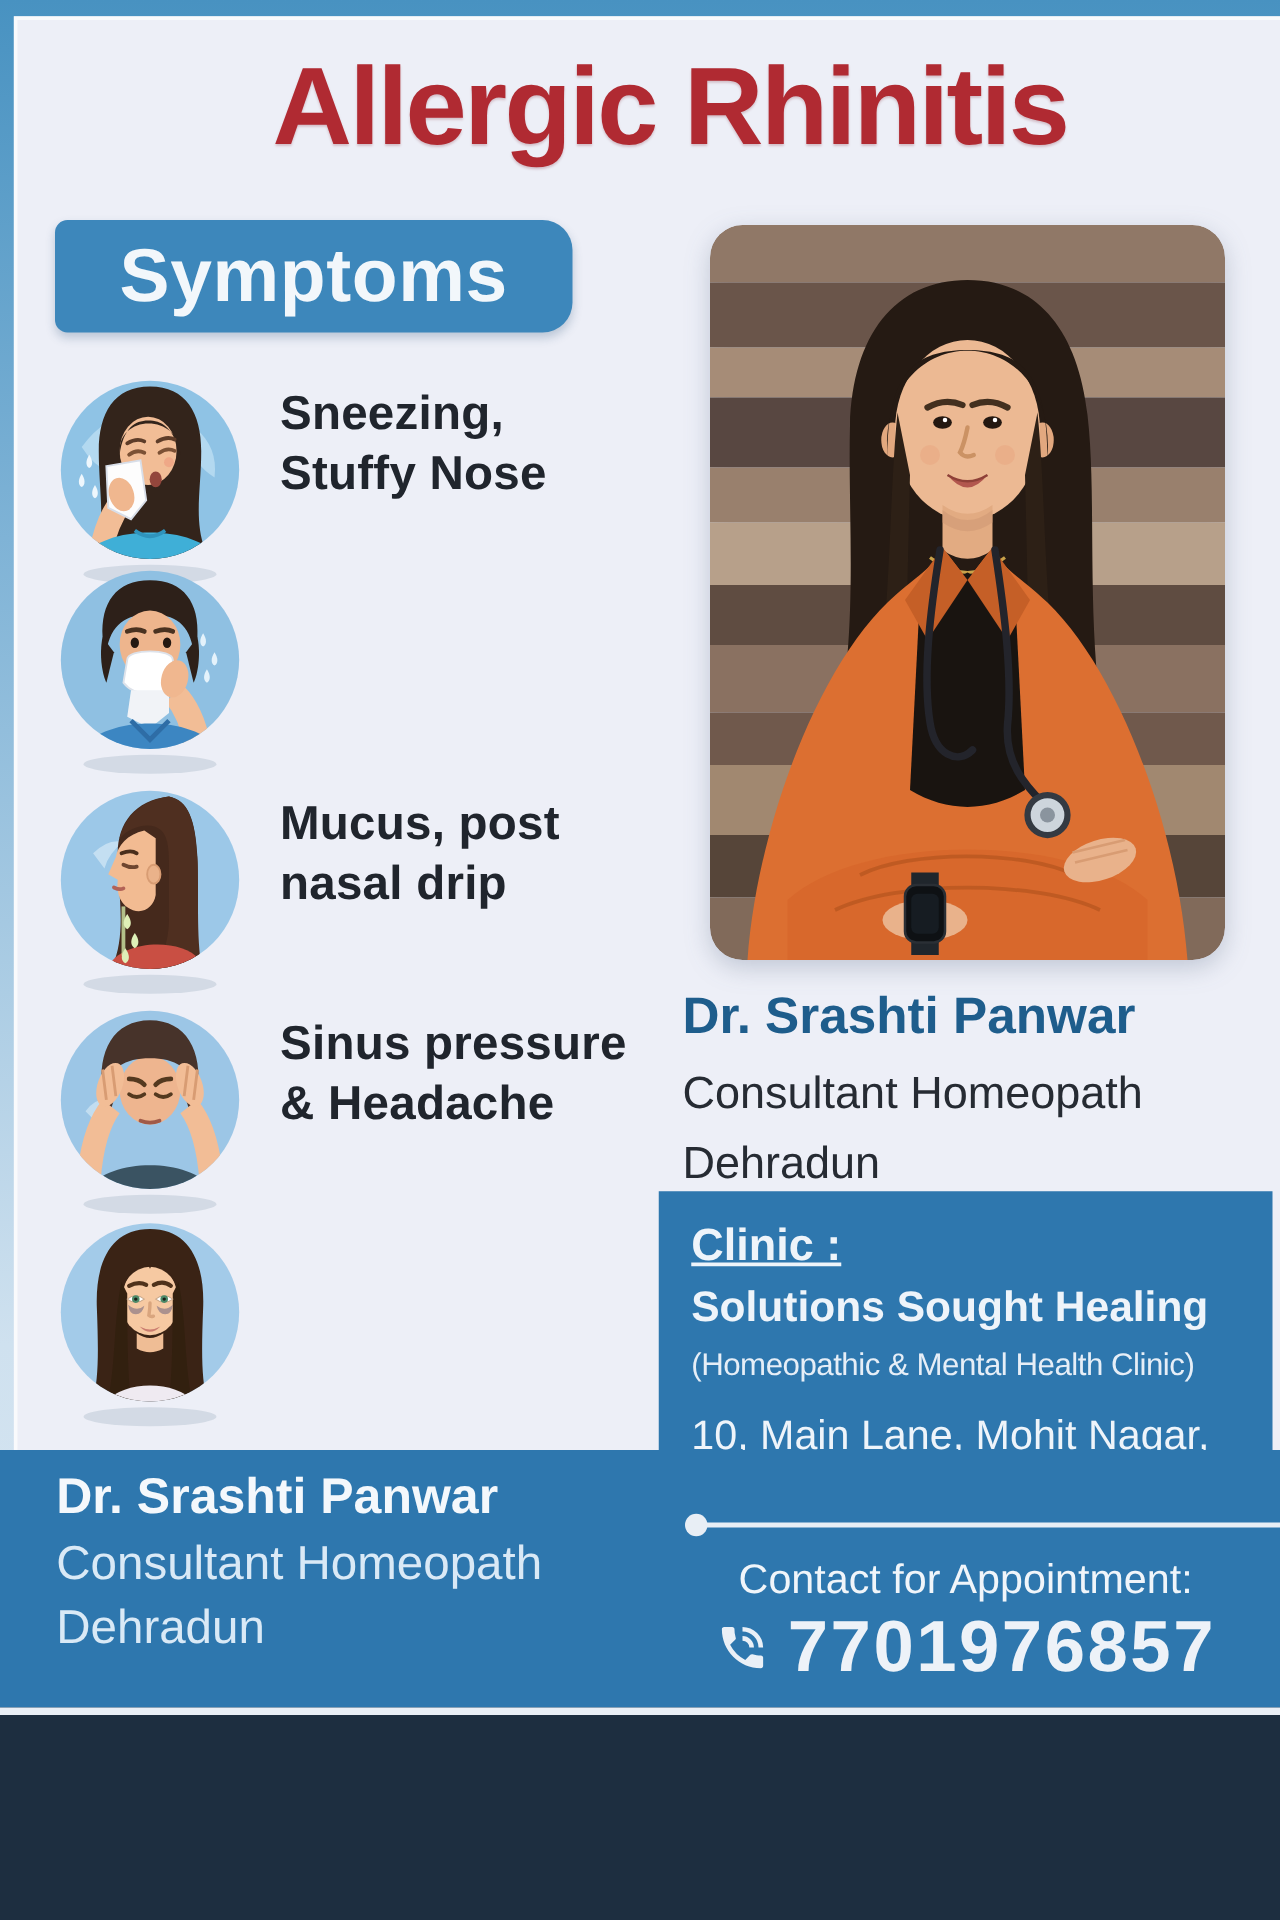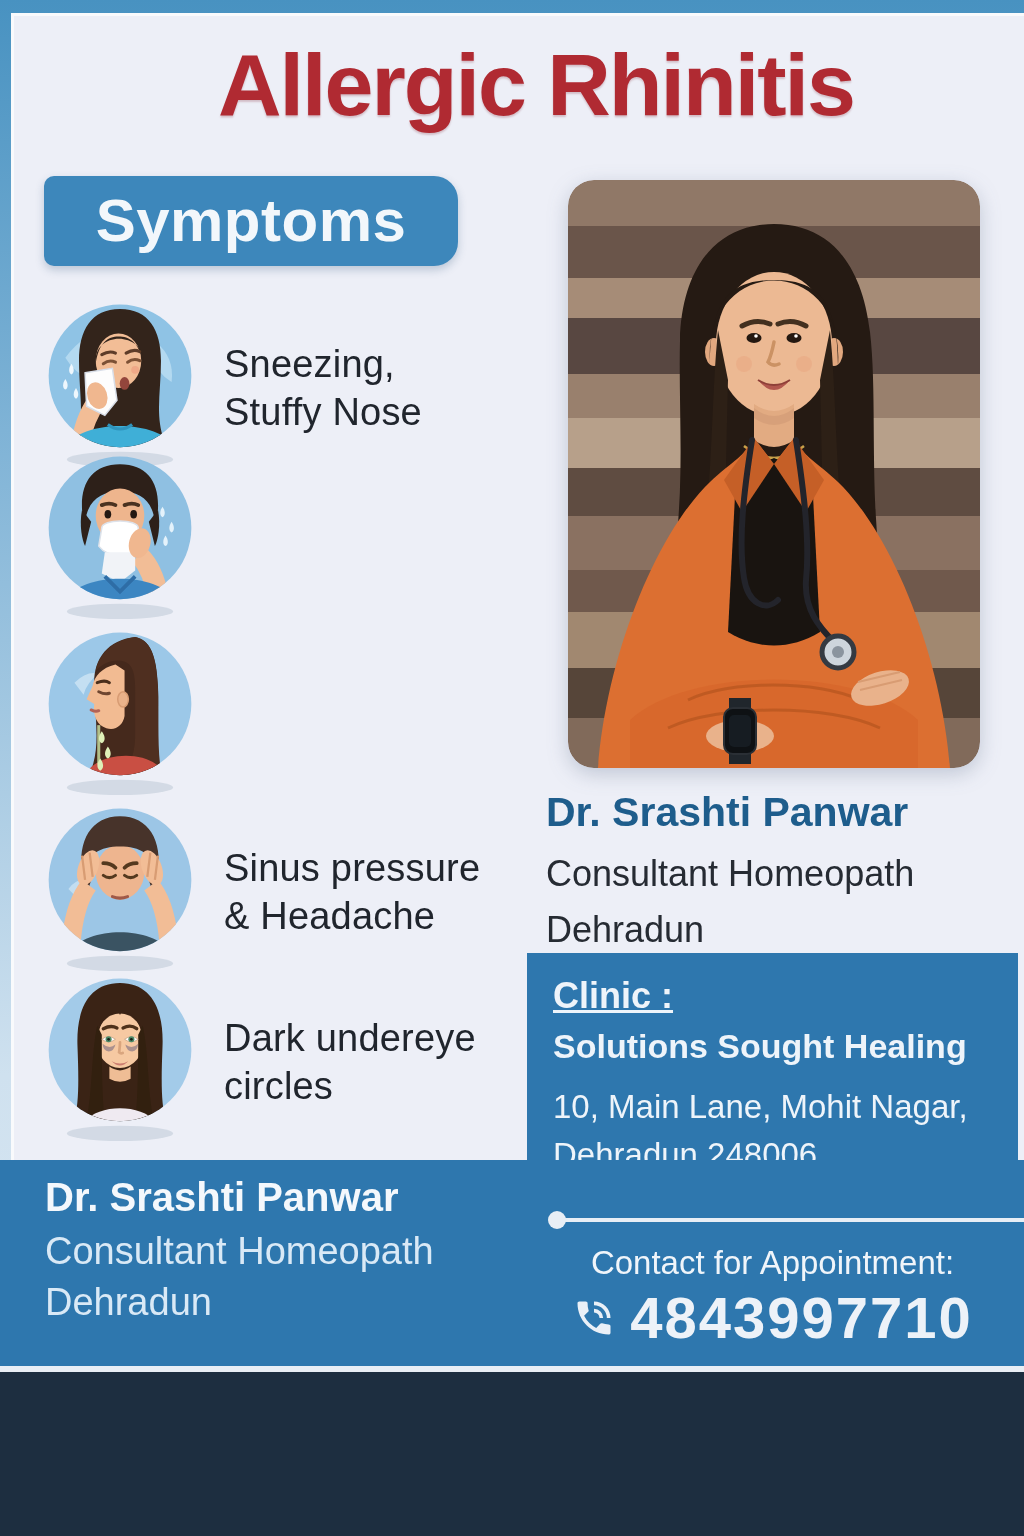--- a/index.html
+++ b/index.html
@@ -9,21 +9,21 @@
           background:linear-gradient(180deg,#4892c1 0%,#7fb3d6 28%,#cfe1ef 70%,#dde9f3 100%);padding-left:48px;}
   .page{position:absolute;left:11px;right:11px;top:13px;bottom:0;
         background:#edeff7;box-shadow:inset 0 0 0 3px rgba(255,255,255,.65);}
   .title{position:absolute;top:34px;left:0;width:100%;margin:0;text-align:center;
          font-size:88px;font-weight:bold;letter-spacing:-2px;
          color:var(--title-red,#b02a32);text-shadow:0 2px 2px rgba(120,20,30,.22);}
   .badge{position:absolute;left:44px;top:176px;width:414px;height:90px;
          background:var(--badge-blue,#3d87bb);border-radius:10px 24px 24px 10px;
          box-shadow:0 4px 8px rgba(40,80,120,.25);text-align:center;}
   .badge span{font-size:60px;font-weight:bold;color:#f2f7fb;line-height:90px;letter-spacing:.5px;}
-  .symptom-row{position:absolute;left:44px;display:flex;align-items:center;}
+  .symptom-row{position:absolute;left:44px;display:flex;align-items:flex-start;font-weight:bold;}
   .sicon{width:152px;height:170px;flex:0 0 152px;}
   .symptom-label{margin-left:28px;padding-top:8px;font-size:38px;line-height:1.26;
                  color:#20252d;white-space:pre-line;letter-spacing:.2px;}
   .row2 .symptom-label{padding-top:20px;}
   .photo{position:absolute;left:568px;top:180px;width:412px;height:588px;border-radius:26px;
          filter:drop-shadow(0 6px 10px rgba(60,80,110,.25));}
   .doc-block{position:absolute;left:546px;top:790px;}
   .doc-name{font-size:41px;font-weight:bold;color:var(--doctor-name-blue,#1e5d8c);line-height:1.1;}
   .doc-title{font-size:36px;color:#262b33;margin-top:18px;}
   .doc-city{font-size:36px;color:#262b33;margin-top:14px;}
@@ -146,20 +146,22 @@
         <path d="M31 54 q3 1.5 5 .5" stroke="#b26256" stroke-width="2" fill="none" stroke-linecap="round"></path>
         <ellipse cx="52" cy="47" rx="3.5" ry="5" fill="#eab28a" stroke="#d89c73" stroke-width="1"></ellipse>
         <path d="M60 6 C46 8 37 16 34 28 C42 20 52 20 56 24 C60 28 60 36 60 44 L60 70 C60 84 56 92 50 98 L78 100 C74 82 76 58 75 40 C74 18 70 8 60 6 Z" fill="#4f2f20"></path>
         <path d="M28 96 C34 82 66 80 76 92 L78 112 L24 112 Z" fill="#c94f43"></path>
         <path d="M36 64 L36 90" stroke="#cfe6a6" stroke-width="2" opacity=".8"></path>
         <path d="M38 68 c2.5 3.5 2.5 6.5 0 8 c-2.5 -1.5 -2.5 -4.5 0 -8 Z" fill="#dff0b8"></path>
         <path d="M42 78 c2.5 3.5 2.5 6.5 0 8 c-2.5 -1.5 -2.5 -4.5 0 -8 Z" fill="#dff0b8"></path>
         <path d="M37 86 c2.5 3.5 2.5 6.5 0 8 c-2.5 -1.5 -2.5 -4.5 0 -8 Z" fill="#dff0b8"></path>
       </g>
     </svg>
+    <div class="symptom-label">Mucus, post
+nasal drip</div>
   </div>
 
   <div class="symptom-row" style="top:804px">
     <svg class="sicon" viewBox="0 0 100 112">
       <defs>
           <clipPath id="c4">
             <circle cx="50" cy="50" r="47"></circle>
           </clipPath>
         </defs>
       <ellipse cx="50" cy="105" rx="35" ry="5" fill="#ccd4e0" opacity=".8"></ellipse>
@@ -212,22 +214,20 @@
         <circle cx="57.5" cy="43" r="2" fill="#4d8a68"></circle>
           <circle cx="57.5" cy="43" r=".9" fill="#182019"></circle>
         <path d="M38.5 46 q4.5 4 8.5 .5 q-1 4.5 -4.5 4.5 q-3.5 0 -4 -5 Z" fill="#6d637e" opacity=".55"></path>
         <path d="M53.5 46.5 q4.5 3.5 8.5 -.5 q-.5 5 -4 5 q-3.5 0 -4.5 -4.5 Z" fill="#6d637e" opacity=".55"></path>
         <path d="M50 45 C50 48 49.6 50 49.4 51.6 Q50.4 52.6 51.8 52" stroke="#d9a57e" stroke-width="1.8" fill="none" stroke-linecap="round"></path>
         <path d="M44.5 57.5 Q50 60.5 55.5 57.5 Q50 63 44.5 57.5 Z" fill="#cb7d70"></path>
         <path d="M43 61 L43 69 Q50 73 57 69 L57 61 Q50 66 43 61 Z" fill="#efbd95"></path>
         <path d="M24 102 C30 84 70 84 76 102 Z" fill="#efeaf1"></path>
       </g>
     </svg>
-    <div class="symptom-label">Dark undereye
-circles</div>
   </div>
 
   <svg class="photo" viewBox="0 0 412 588">
     <defs>
         <clipPath id="ph">
           <rect x="0" y="0" width="412" height="588" rx="26"></rect>
         </clipPath>
       </defs>
     <g clip-path="url(#ph)">
       <rect x="0" y="0" width="412" height="46" fill="#907867"></rect>
@@ -287,20 +287,21 @@
 
   <div class="doc-block">
     <div class="doc-name">Dr. Srashti Panwar</div>
     <div class="doc-title">Consultant Homeopath</div>
     <div class="doc-city">Dehradun</div>
   </div>
 
   <div class="clinic-box">
     <div class="clinic-label">Clinic :</div>
     <div class="clinic-name">Solutions Sought Healing</div>
+    <div class="clinic-type">(Homeopathic &amp; Mental Health Clinic)</div>
     <div class="clinic-addr1">10, Main Lane, Mohit Nagar,</div>
     <div class="clinic-addr2">Dehradun 248006</div>
   </div>
 
   <div class="band">
     <div class="band-name">Dr. Srashti Panwar</div>
     <div class="band-title">Consultant Homeopath</div>
     <div class="band-city">Dehradun</div>
   </div>
 
@@ -309,17 +310,17 @@
   </div>
 
   <div class="contact-label">Contact for Appointment:</div>
 
   <div class="phone-row">
     <svg width="44" height="44" viewBox="0 0 24 24">
       <path fill="#eaf0f7" d="M19 12h2a9 9 0 0 0-9-9v2a7 7 0 0 1 7 7z"></path>
       <path fill="#eaf0f7" d="M15 12h2a5 5 0 0 0-5-5v2a3 3 0 0 1 3 3z"></path>
       <path fill="#eaf0f7" d="M20 15.5c-1.2 0-2.5-.2-3.6-.6h-.3c-.3 0-.5.1-.7.3l-2.2 2.2a15.1 15.1 0 0 1-6.6-6.6l2.2-2.2c.3-.3.4-.7.2-1A11.4 11.4 0 0 1 8.5 4c0-.6-.4-1-1-1H4c-.6 0-1 .4-1 1 0 9.4 7.6 17 17 17 .6 0 1-.4 1-1v-3.5c0-.6-.4-1-1-1z"></path>
     </svg>
-    <span class="phone">4843997710</span>
+    <span class="phone">7701976857</span>
   </div>
 
   <div class="footer"></div>
 </div>
 
 </body></html>

